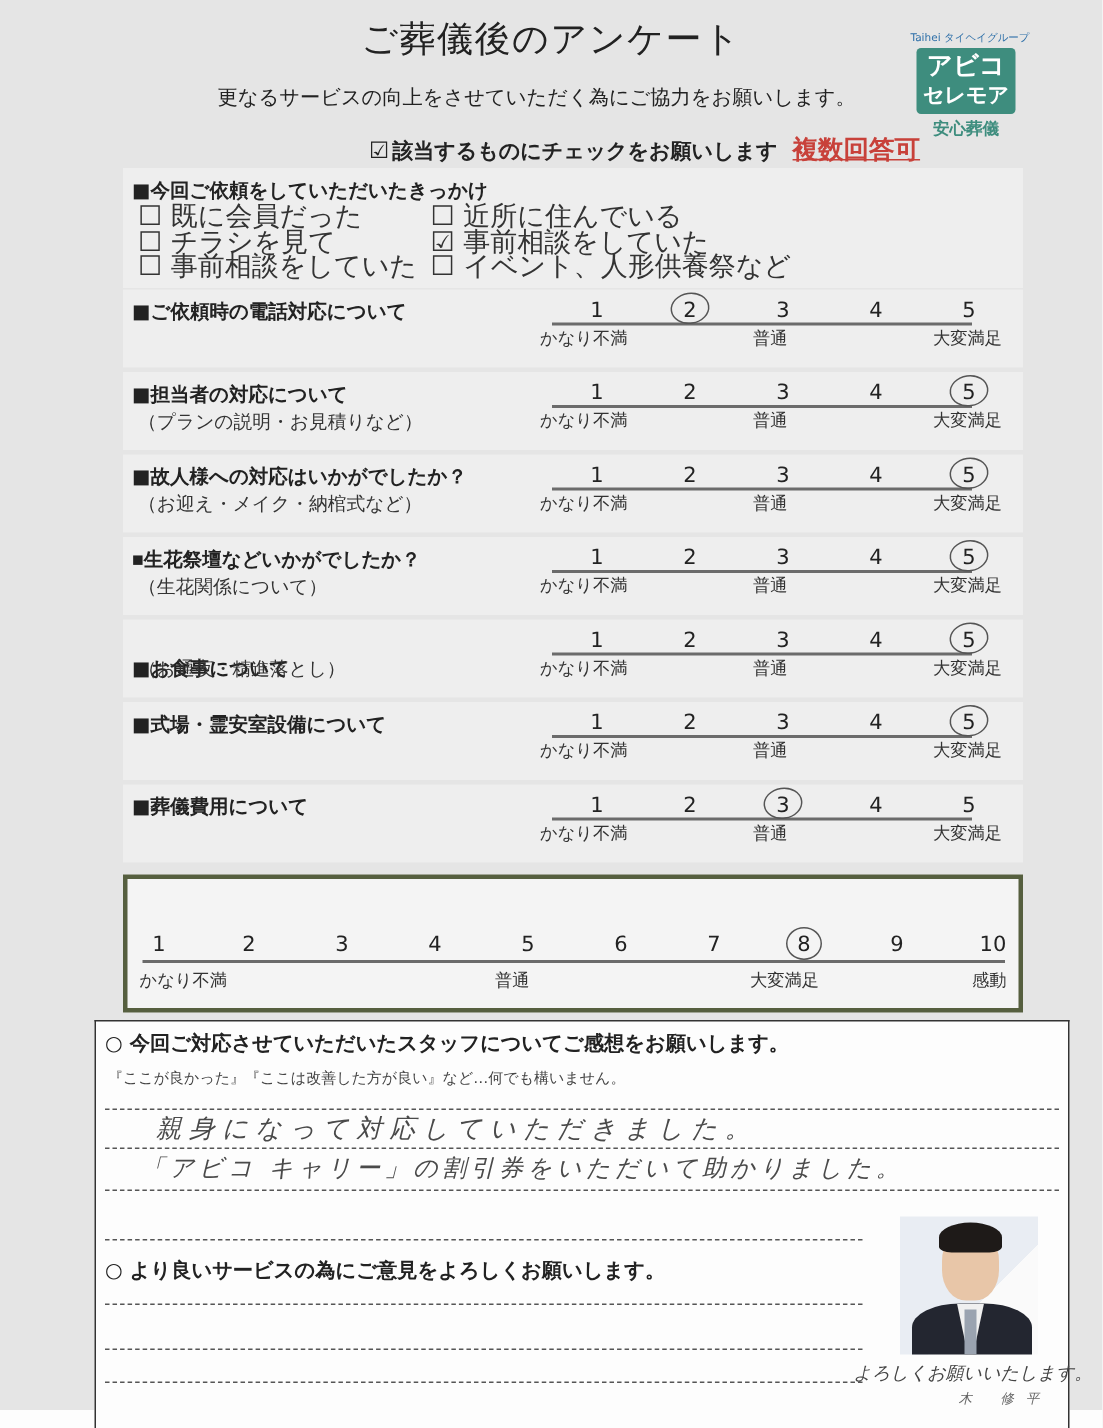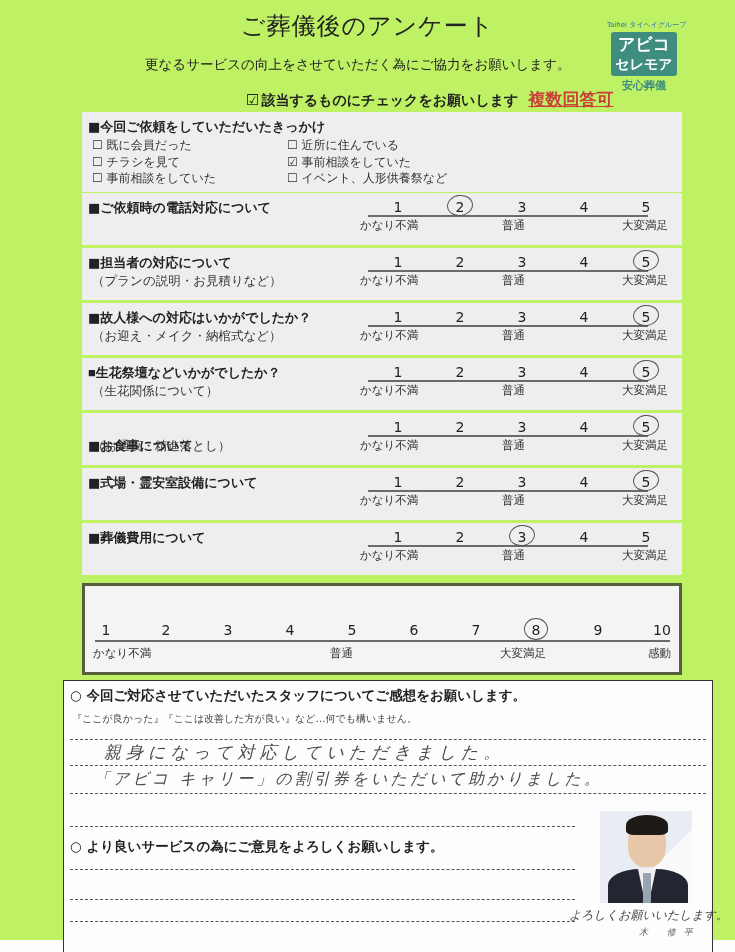--- a/index.html
+++ b/index.html
@@ -1,40 +1,40 @@
 <!DOCTYPE html>
 <html><head>
 <meta charset="utf-8">
 <style>
   * { box-sizing: border-box; margin: 0; padding: 0; }
   html, body { width: 735px; height: 952px; background: #fdfdfd; overflow: hidden; }
   body { position: relative; font-family: "DejaVu Sans", "Liberation Sans", sans-serif; color: #2a2a2a; }
 
-  .page { position: absolute; left: 0; top: 0; width: 735px; height: 940px; background: #bef264; }
+  .page { position: absolute; left: 0; top: 0; width: 735px; height: 940px; background: #e5e5e5; }
 
   
   .title { position: absolute; left: 0; width: 735px; top: 10px; text-align: center; font-family: "DejaVu Serif", "Liberation Serif", serif; font-size: 24px; color: #222; letter-spacing: 1px; }
   .subtitle { position: absolute; left: 145px; top: 56px; font-family: "DejaVu Serif", "Liberation Serif", serif; font-size: 13.5px; color: #222; }
   .instruction { position: absolute; left: 246px; top: 88px; font-size: 14px; font-weight: bold; color: #222; }
   .instruction .chk { font-weight: normal; font-size: 15px; margin-right: 2px; }
   .instruction .multi { color: #c8413a; text-decoration: underline; margin-left: 10px; font-size: 17px; }
 
   
   .logo { position: absolute; left: 607px; top: 20px; width: 80px; }
   .logo-group { font-size: 7px; color: #2d6fa8; white-space: nowrap; }
   .logo-box { margin-top: 2px; width: 66px; height: 44px; margin-left: 4px; background: #3e8d7e; border-radius: 3px; color: #fff; font-weight: bold; text-align: center; line-height: 20px; font-size: 17px; padding-top: 2px; }
   .logo-box .l2 { font-size: 14px; }
   .logo-tag { margin-top: 2px; text-align: center; font-size: 11px; color: #3e8d7e; font-weight: bold; width: 74px; }
 
   
   .section { position: absolute; left: 82px; width: 600px; background: #eeeeee; }
   .sec-head { position: absolute; left: 6px; font-size: 13px; font-weight: bold; color: #222; white-space: nowrap; }
   .sec-sub { position: absolute; left: 10px; font-size: 12.5px; color: #333; white-space: nowrap; }
 
-  .opts { position: absolute; font-size: 12px; color: #333; line-height: 16.5px; }
+  .opts { position: absolute; font-size: 18px; color: #333; line-height: 16.5px; }
   .opts div { white-space: nowrap; }
 
   .scale { position: absolute; left: 286px; width: 280px; }
   .scale .nums { position: relative; height: 18px; border-bottom: 2px solid #6b6b6b; }
   .scale .num { position: absolute; top: 0; font-size: 14px; width: 20px; text-align: center; color: #222; }
   .scale .num.circled::after { content: ""; position: absolute; left: -3px; top: -4px; width: 24px; height: 19px; border: 1.3px solid #555; border-radius: 50%; transform: rotate(-8deg); }
   .scale .labels { position: relative; height: 16px; font-size: 11.5px; color: #333; }
   .scale .labels span { position: absolute; top: 1px; white-space: nowrap; }
 
   

